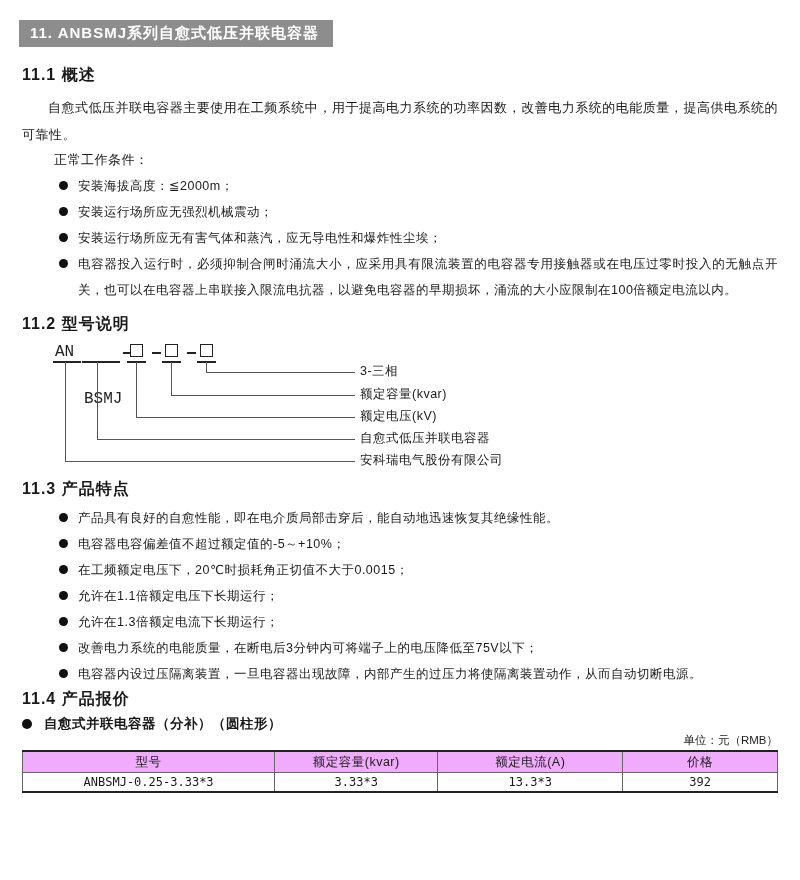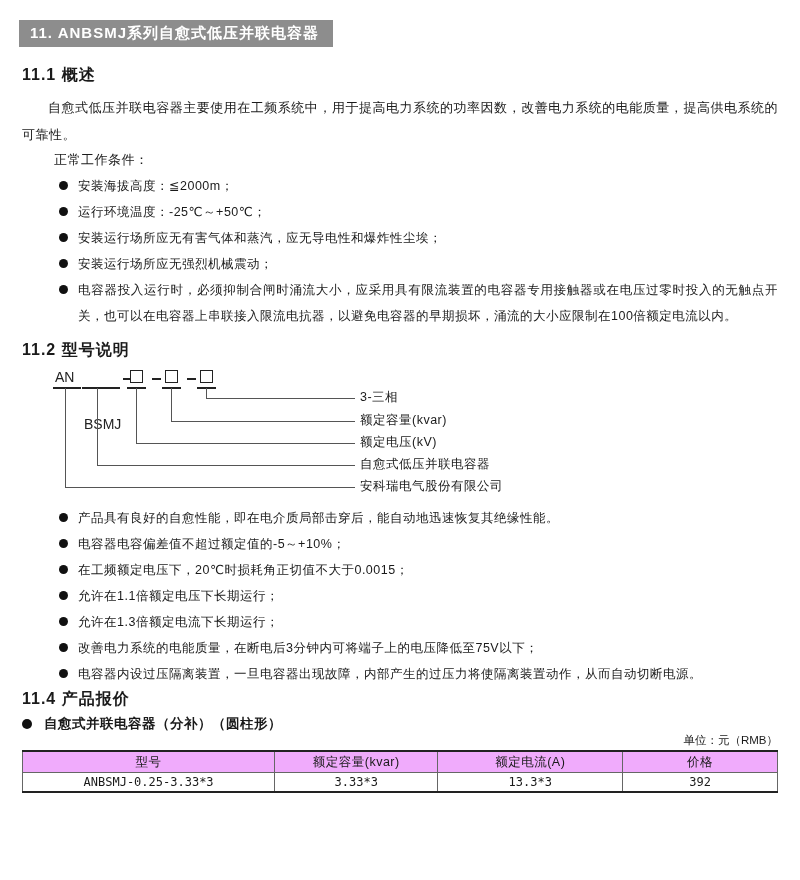--- a/index.html
+++ b/index.html
@@ -26,21 +26,21 @@
   .bullet {
     position:relative; padding-left:56px; font-size:12.5px; line-height:26px;
     text-align:justify; letter-spacing:0.5px;
   }
   .bullet .dot {
     position:absolute; left:37px; top:8px; width:9px; height:9px;
     background:#111; border-radius:50%;
   }
   .h-model { margin-top:11px; }
   .diagram { position:relative; height:130px; margin-top:9px; }
-  .dg-code { position:absolute; top:0; font-family:Liberation Sans, sans-serif; font-size:14px; color:#222; }
+  .dg-code { position:absolute; top:0; font-family:Liberation Mono, monospace; font-size:16px; color:#222; }
   .dg-box { position:absolute; top:1px; width:11px; height:11px; border:1.5px solid #222; background:#fff; }
   .dg-dash { position:absolute; top:9px; width:9px; height:1.5px; background:#222; }
   .dg-ul { position:absolute; top:18px; height:1.5px; background:#222; }
   .dg-v { position:absolute; top:19px; width:1.2px; background:#555; }
   .dg-h { position:absolute; height:1.2px; background:#555; }
   .dg-label { position:absolute; left:338px; font-size:12.5px; line-height:15px; letter-spacing:0.5px; }
   .h-features { margin-top:6px; }
   .features-list { margin-top:6px; }
   .h-pricing { margin-top:2px; }
   .subtitle {
@@ -84,29 +84,25 @@
 
   <div class="cond-title">正常工作条件：</div>
 
   <div class="blist">
     <div class="bullet">
       <span class="dot"></span>
       <span>安装海拔高度：≦2000m；</span>
     </div>
     <div class="bullet">
       <span class="dot"></span>
-      <span>运行环境温度：-25℃～+50℃；</span>
+      <span>安装运行场所应无强烈机械震动；</span>
     </div>
     <div class="bullet">
       <span class="dot"></span>
       <span>安装运行场所应无有害气体和蒸汽，应无导电性和爆炸性尘埃；</span>
-    </div>
-    <div class="bullet">
-      <span class="dot"></span>
-      <span>安装运行场所应无强烈机械震动；</span>
     </div>
     <div class="bullet">
       <span class="dot"></span>
       <span>电容器投入运行时，必须抑制合闸时涌流大小，应采用具有限流装置的电容器专用接触器或在电压过零时投入的无触点开关，也可以在电容器上串联接入限流电抗器，以避免电容器的早期损坏，涌流的大小应限制在100倍额定电流以内。</span>
     </div>
   </div>
 
   <div class="h2 h-model">11.2 型号说明</div>
 
   <div class="diagram">
@@ -138,20 +134,21 @@
     <div class="dg-h" style="top:96px;left:75px;width:258px;"></div>
     <div class="dg-h" style="top:118px;left:43px;width:290px;"></div>
 
     <span class="dg-label" style="top:21px;">3-三相</span>
     <span class="dg-label" style="top:44px;">额定容量(kvar)</span>
     <span class="dg-label" style="top:66px;">额定电压(kV)</span>
     <span class="dg-label" style="top:88px;">自愈式低压并联电容器</span>
     <span class="dg-label" style="top:110px;">安科瑞电气股份有限公司</span>
   </div>
 
+  <div class="h2 h-features">11.3 产品特点</div>
 
   <div class="blist features-list">
     <div class="bullet">
       <span class="dot"></span>
       <span>产品具有良好的自愈性能，即在电介质局部击穿后，能自动地迅速恢复其绝缘性能。</span>
     </div>
     <div class="bullet">
       <span class="dot"></span>
       <span>电容器电容偏差值不超过额定值的-5～+10%；</span>
     </div>

